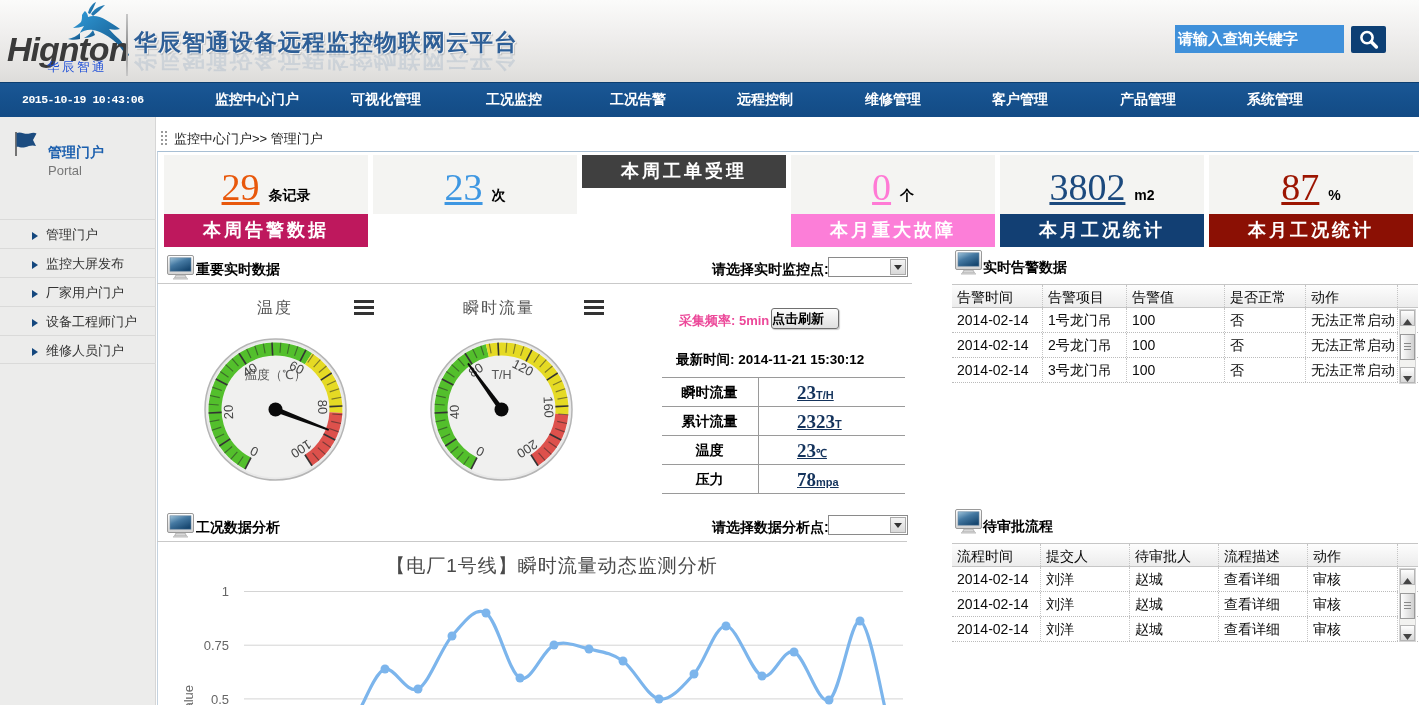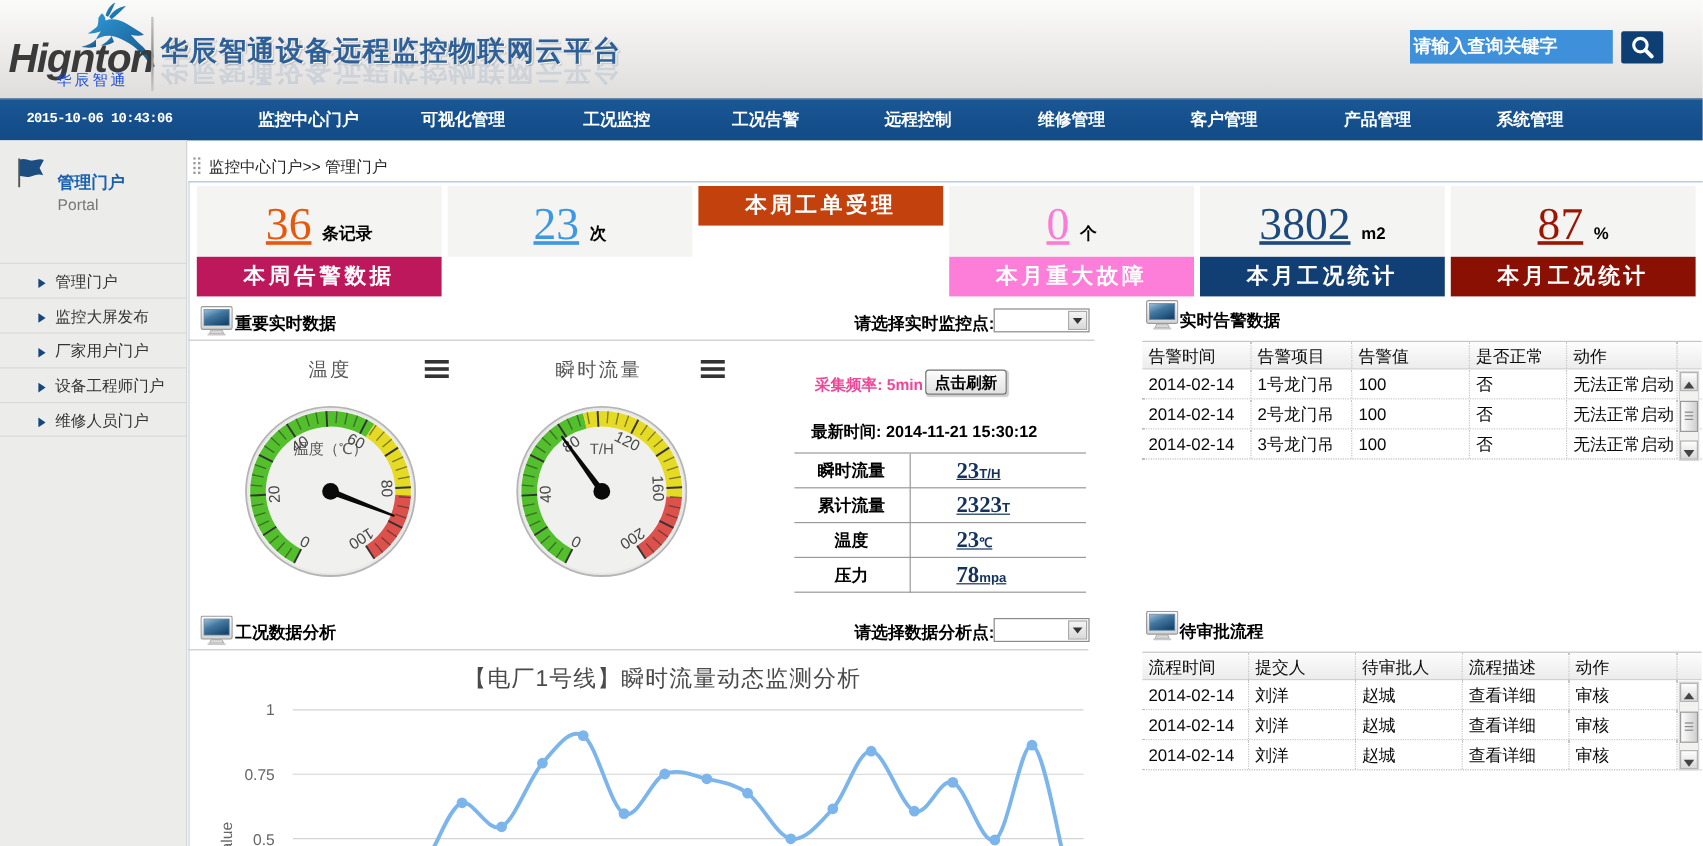--- a/index.html
+++ b/index.html
@@ -38,21 +38,21 @@
 .winSel{position:absolute;width:80px;height:20px;background:#fff;border:1px solid #8a8a8a}
 .winSel .btn{position:absolute;right:1px;top:1px;width:16px;height:16px;background:linear-gradient(180deg,#f4f4f4,#d9d9d9);border:1px solid #aaa}
 .winSel .btn:after{content:"";position:absolute;left:3px;top:5px;width:0;height:0;border-top:5px solid #333;border-left:4px solid transparent;border-right:4px solid transparent}
 .hr{position:absolute;height:1px;background:#c9c9c9}
 
 .gTitle{position:absolute;font-size:16px;color:#555;letter-spacing:2px}
 .burger{position:absolute;width:20px;height:15px}
 .burger div{height:3px;background:#333;margin-bottom:3px}
 
 #freqLbl{position:absolute;left:679px;top:312px;font-size:13px;font-weight:bold;color:#ec4899}
-#freqBtn{position:absolute;left:771px;top:308px;width:68px;height:21px;background:linear-gradient(180deg,#fdfdfd,#e0e0e0);border:1px solid #707070;border-radius:3px;font-size:13px;font-weight:bold;text-align:center;line-height:19px;box-shadow:1px 1px 1px rgba(0,0,0,.2)}
+#freqBtn{position:absolute;left:771px;top:308px;width:68px;height:21px;background:linear-gradient(180deg,#fdfdfd,#e0e0e0);border:1px solid #707070;border-radius:3px;font-size:13px;font-weight:bold;line-height:19px;box-shadow:1px 1px 1px rgba(0,0,0,.2)}
 #lastT{position:absolute;left:676px;top:351px;font-size:13.5px;font-weight:bold;color:#000}
 .iRow{position:absolute;left:662px;width:243px;height:29px;border-bottom:1px solid #9a9a9a}
 .iLbl{position:absolute;left:0;top:0;width:95px;height:29px;text-align:center;font-size:14px;font-weight:bold;color:#000;line-height:29px}
 .iVal{position:absolute;left:96px;top:0;border-left:1px solid #9a9a9a;height:29px;padding-left:38px;line-height:29px;font-family:"Liberation Serif",serif;font-weight:bold;font-size:19px;color:#14335c}
 .iVal u small{font-size:11px;font-family:"Liberation Sans",sans-serif}
 
 .tbl{position:absolute;left:952px;width:466px}
 .tHead{height:24px;background:linear-gradient(180deg,#fdfdfd,#ececec);border-top:1px solid #c6c6c6;border-bottom:1px solid #c6c6c6;position:relative}
 .tRow{height:25px;border-bottom:1px dotted #bbb;position:relative;background:#fff}
 .tc{position:absolute;top:0;height:100%;line-height:24px;font-size:14px;color:#0a0a0a;padding-left:5px;border-right:1px dotted #c5c5c5;overflow:hidden;white-space:nowrap}
@@ -100,21 +100,21 @@
 <div id="logoSep"></div>
 <div id="mainTitle">华辰智通设备远程监控物联网云平台</div>
 <div id="mainTitleR">华辰智通设备远程监控物联网云平台</div>
 <div id="srch">请输入查询关键字</div>
 <div id="srchBtn"></div>
 <svg class="abs" style="left:1358px;top:29px" width="22" height="21" viewBox="0 0 22 21">
 <circle cx="9" cy="8.6" r="5.6" fill="none" stroke="#fff" stroke-width="2.6"></circle>
 <line x1="13.2" y1="12.8" x2="18.4" y2="18" stroke="#fff" stroke-width="3.4" stroke-linecap="round"></line>
 </svg>
 <div id="nav"></div>
-<div id="navDate">2015-10-06 10:43:06</div>
+<div id="navDate">2015-10-19 10:43:06</div>
 <div class="navItem" style="left:257px">监控中心门户</div>
 <div class="navItem" style="left:386px">可视化管理</div>
 <div class="navItem" style="left:514px">工况监控</div>
 <div class="navItem" style="left:638px">工况告警</div>
 <div class="navItem" style="left:765px">远程控制</div>
 <div class="navItem" style="left:893px">维修管理</div>
 <div class="navItem" style="left:1020px">客户管理</div>
 <div class="navItem" style="left:1148px">产品管理</div>
 <div class="navItem" style="left:1275px">系统管理</div>
 <div id="side"></div>
@@ -137,28 +137,28 @@
       <rect x="0" y="4" width="2" height="2"></rect>
       <rect x="4" y="4" width="2" height="2"></rect>
       <rect x="0" y="8" width="2" height="2"></rect>
       <rect x="4" y="8" width="2" height="2"></rect>
       <rect x="0" y="12" width="2" height="2"></rect>
       <rect x="4" y="12" width="2" height="2"></rect>
     </g>
   </svg>
 <div id="crumb">监控中心门户&gt;&gt; 管理门户</div>
 <div class="card" style="left:164px">
-    <div class="cnum" style="color:#e8580c"><u>36</u><span> 条记录</span></div>
+    <div class="cnum" style="color:#e8580c"><u>29</u><span> 条记录</span></div>
     <div class="cbar" style="background:#be185d">本周告警数据</div>
   </div>
 <div class="card" style="left:373px">
     <div class="cnum" style="color:#3e97e2"><u>23</u><span> 次</span></div>
   </div>
 <div class="card" style="left:582px">
-    <div class="cbar" style="background:#c2410c">本周工单受理</div>
+    <div class="cbar" style="background:#404040">本周工单受理</div>
   </div>
 <div class="card" style="left:791px">
     <div class="cnum" style="color:#ff7ad5"><u>0</u><span> 个</span></div>
     <div class="cbar" style="background:#fc7ed8">本月重大故障</div>
   </div>
 <div class="card" style="left:1000px">
     <div class="cnum" style="color:#1c4a7e"><u>3802</u><span> m2</span></div>
     <div class="cbar" style="background:#123f73">本月工况统计</div>
   </div>
 <div class="card" style="left:1209px">

